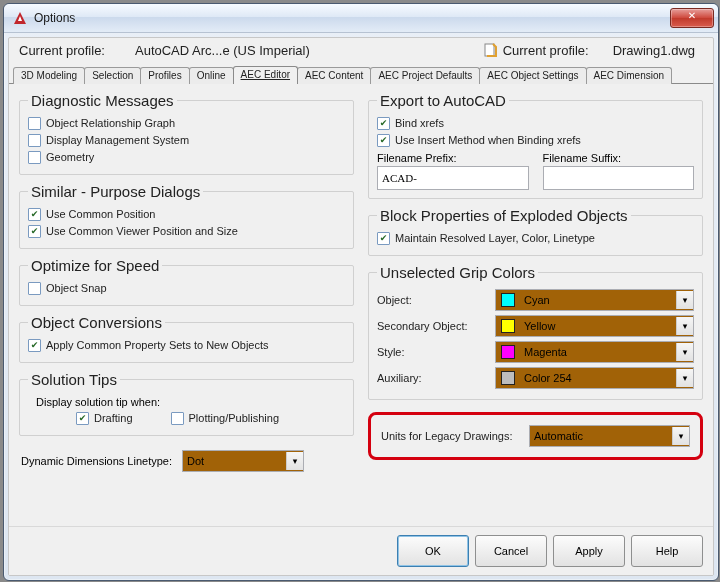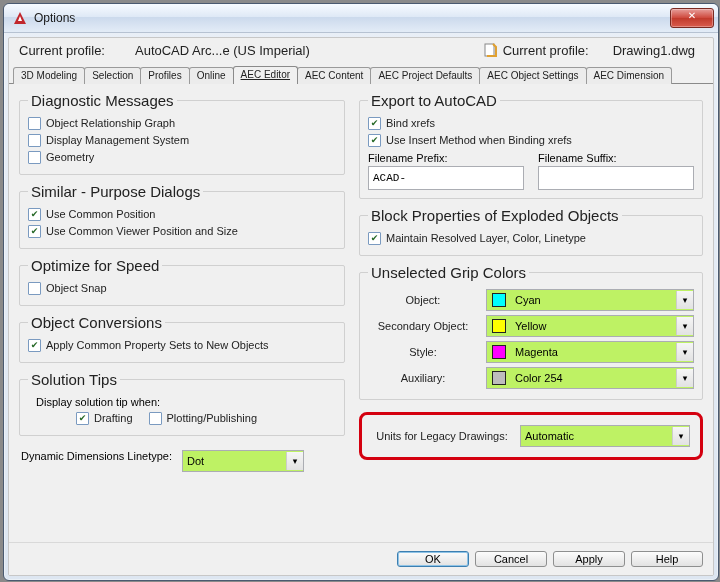--- a/index.html
+++ b/index.html
@@ -143,27 +143,27 @@
   label { color:#222; }
   .field-row { display:flex; gap:14px; margin-top:3px; }
   .field-col { flex:1; display:flex; flex-direction:column; gap:2px; }
   input[type=text] {
     border:1px solid #abadb3;
     padding:2px 4px;
     font-size:11px;
     height:18px;
     box-sizing:content-box;
     background:#fff;
-    font-family:Liberation Mono, monospace;
+    font-family:Liberation Serif, serif;
   }
   .select {
     display:flex;
     align-items:center;
     border:1px solid #abadb3;
-    background:#bef264;
+    background:#a16207;
     height:20px;
     cursor:pointer;
     min-width:140px;
   }
   .swatch {
     width:12px; height:12px;
     margin:0 5px;
     border:1px solid #222;
   }
   .select-text {
@@ -178,58 +178,58 @@
     font-size:9px;
     background:linear-gradient(to bottom,#f6f6f6,#e2e2e2);
     line-height:18px;
   }
   .prop-row {
     display:flex;
     align-items:center;
     gap:8px;
     padding:2px 0;
   }
-  .prop-row > span:first-child { width:110px; color:#222;text-align:center; }
+  .prop-row > span:first-child { width:110px; color:#222; }
   .prop-row .select { flex:1; }
   .highlight-box {
     border:3px solid #d4000f;
     padding:8px 10px;
     border-radius:8px;
     margin-top:4px;
   }
   .bottom-row {
     display:flex;
-    align-items:flex-start;
+    align-items:center;
     gap:10px;
     margin-top:6px;
     padding:0 2px;
   }
   .btnrow {
     display:flex;
     justify-content:flex-end;
     gap:6px;
     padding:8px 10px;
     border-top:1px solid #d9d9d9;
     background:#f0f0f0;
   }
   .btn {
     min-width:72px;
-    height:16px;
+    height:32px;
     border:1px solid #8e8f8f;
     border-radius:3px;
     background:linear-gradient(to bottom,#fcfcfc,#e2e2e2);
     font-size:11px;
     cursor:pointer;
     padding:0 10px;
   }
   .btn.default {
     border:1px solid #3c7fb1;
     box-shadow:0 0 0 1px #8fc3e6 inset;
   }
-  .inline-gap { display:flex; gap:16px;padding-left:48px; }
+  .inline-gap { display:flex; gap:38px;padding-left:48px; }
 </style>
 </head>
 <body>
 
 <div class="window">
   <div class="titlebar">
     <svg class="app-icon" viewBox="0 0 16 16">
         <path fill="#c1272d" d="M2 14 L8 2 L14 14 Z"></path>
         <path fill="#fff" d="M6 11 L8 6 L10 11 Z"></path>
       </svg>

